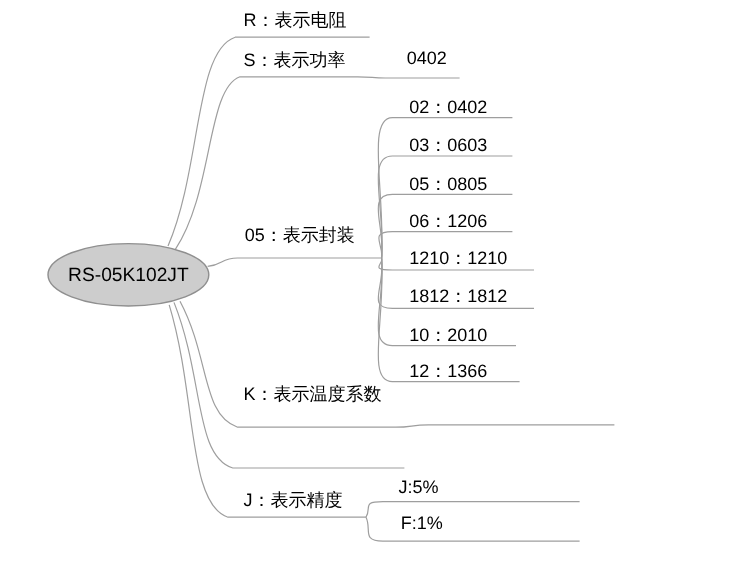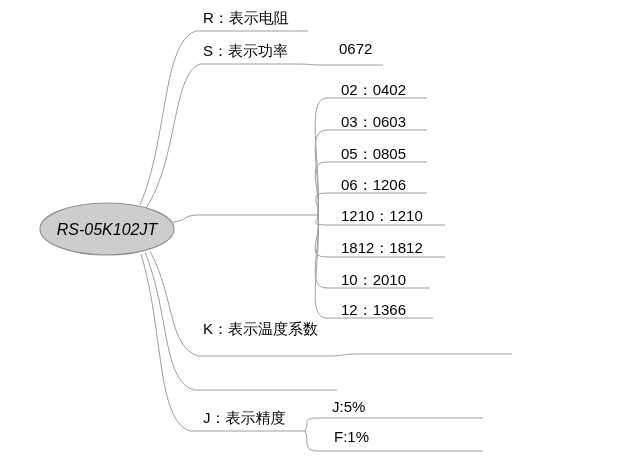--- a/index.html
+++ b/index.html
@@ -24,21 +24,20 @@
     position:absolute;
     font-size:15px;line-height:17px;
     color:var(--text);
     white-space:nowrap;
     cursor:default;
   }
   .root-label{
     left:40px;top:204px;width:134px;height:50px;
     display:flex;align-items:center;justify-content:center;
     font-size:16px;
-    font-style:italic;
   }
 </style>
 </head>
 <body>
 
 <div class="canvas">
 
   <svg width="625" height="469" viewBox="0 0 625 469">
 
     <path class="edge" d="M140,205 C168,140 162,42 196,31 L308,31"></path>
@@ -63,22 +62,23 @@
     <path class="edge" d="M305,431 C310,441 301,451 319,451 L483,451"></path>
 
     <ellipse class="root-ellipse" cx="107" cy="229" rx="67" ry="26"></ellipse>
   </svg>
 
   <div class="label root-label">RS-05K102JT</div>
 
   <div class="label" style="left:203px;top:9px">R：表示电阻</div>
 
   <div class="label" style="left:203px;top:42px">S：表示功率</div>
-  <div class="label" style="left:339px;top:40px">0672</div>
+  <div class="label" style="left:339px;top:40px">0402</div>
 
+  <div class="label" style="left:204px;top:188px">05：表示封装</div>
   <div class="label" style="left:341px;top:81px">02：0402</div>
   <div class="label" style="left:341px;top:113px">03：0603</div>
   <div class="label" style="left:341px;top:145px">05：0805</div>
   <div class="label" style="left:341px;top:176px">06：1206</div>
   <div class="label" style="left:341px;top:207px">1210：1210</div>
   <div class="label" style="left:341px;top:239px">1812：1812</div>
   <div class="label" style="left:341px;top:271px">10：2010</div>
   <div class="label" style="left:341px;top:301px">12：1366</div>
 
   <div class="label" style="left:203px;top:320px">K：表示温度系数</div>

